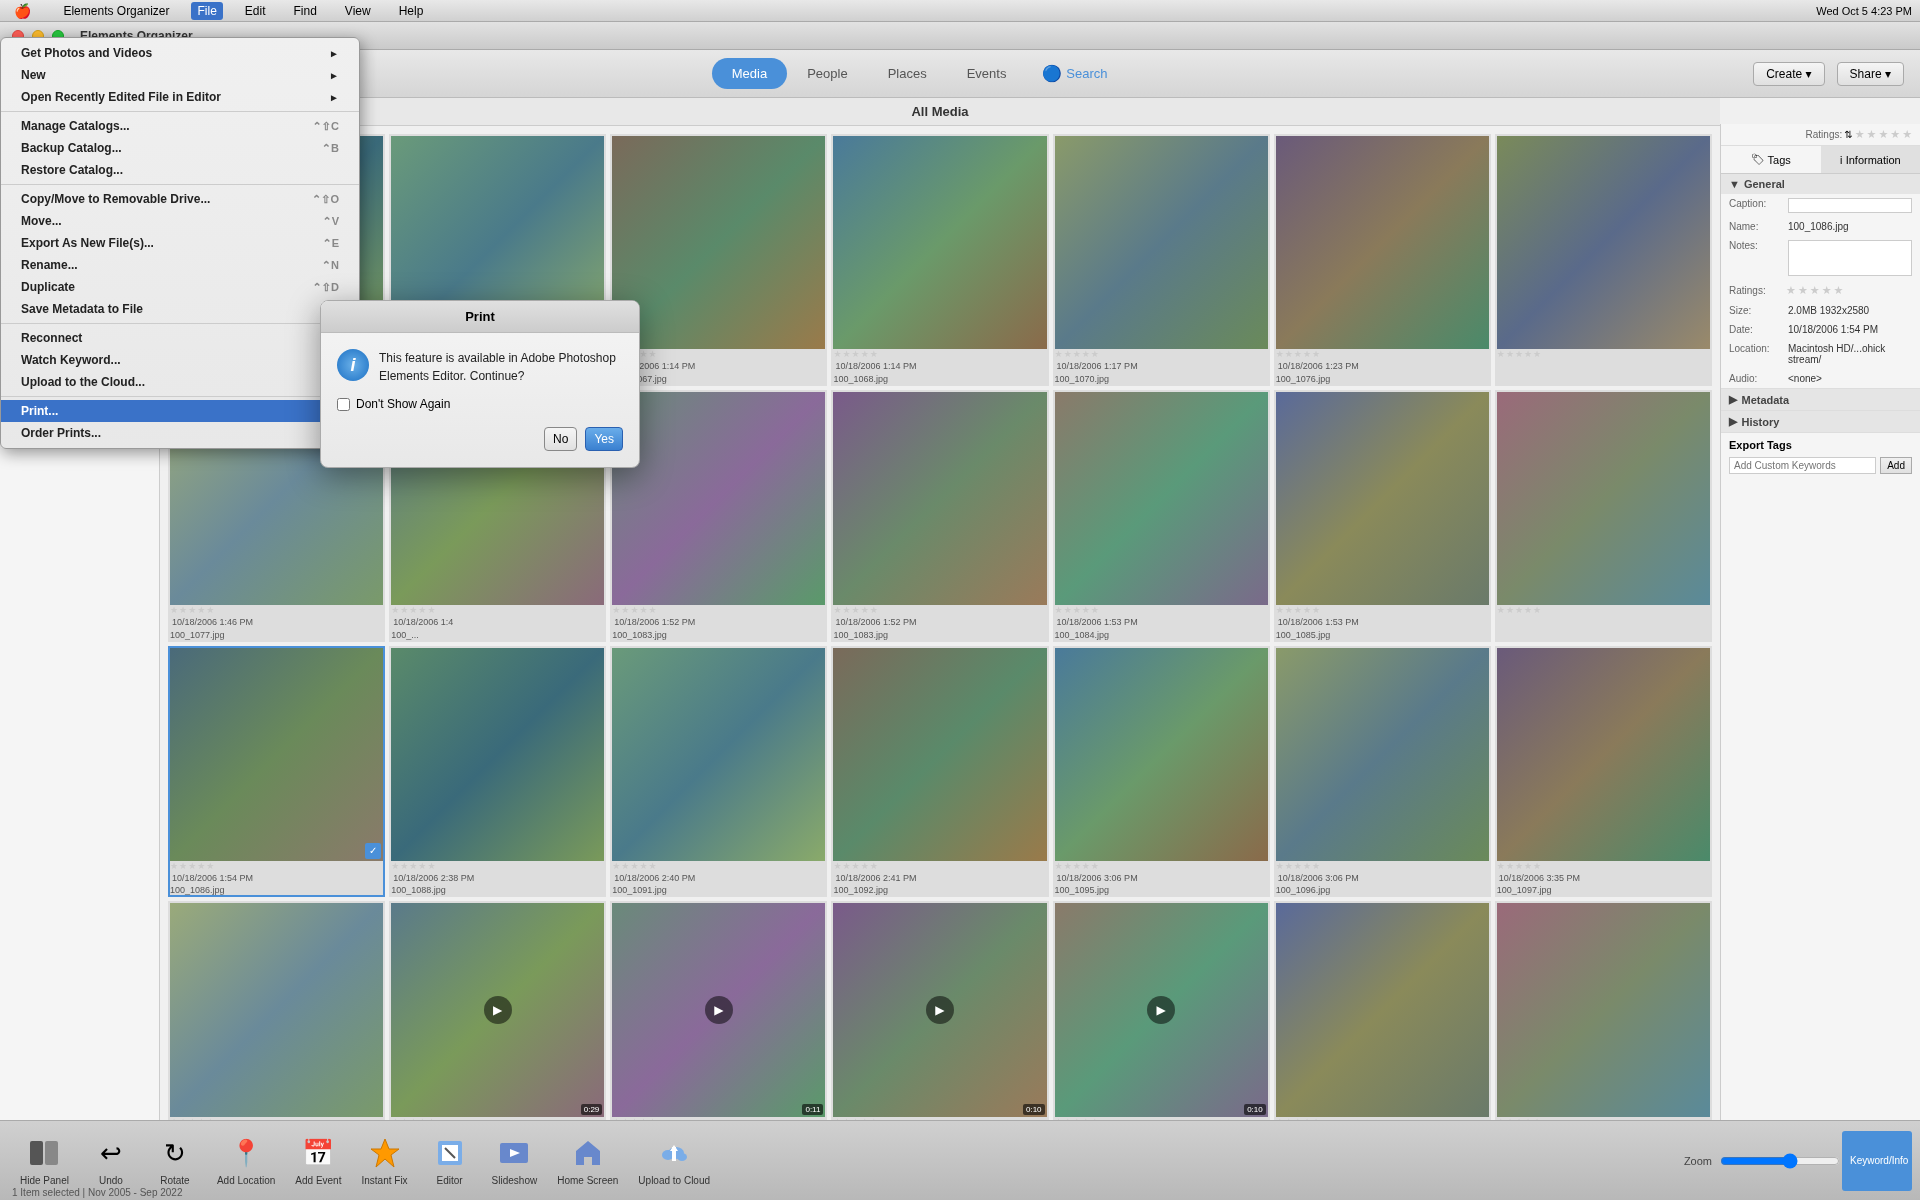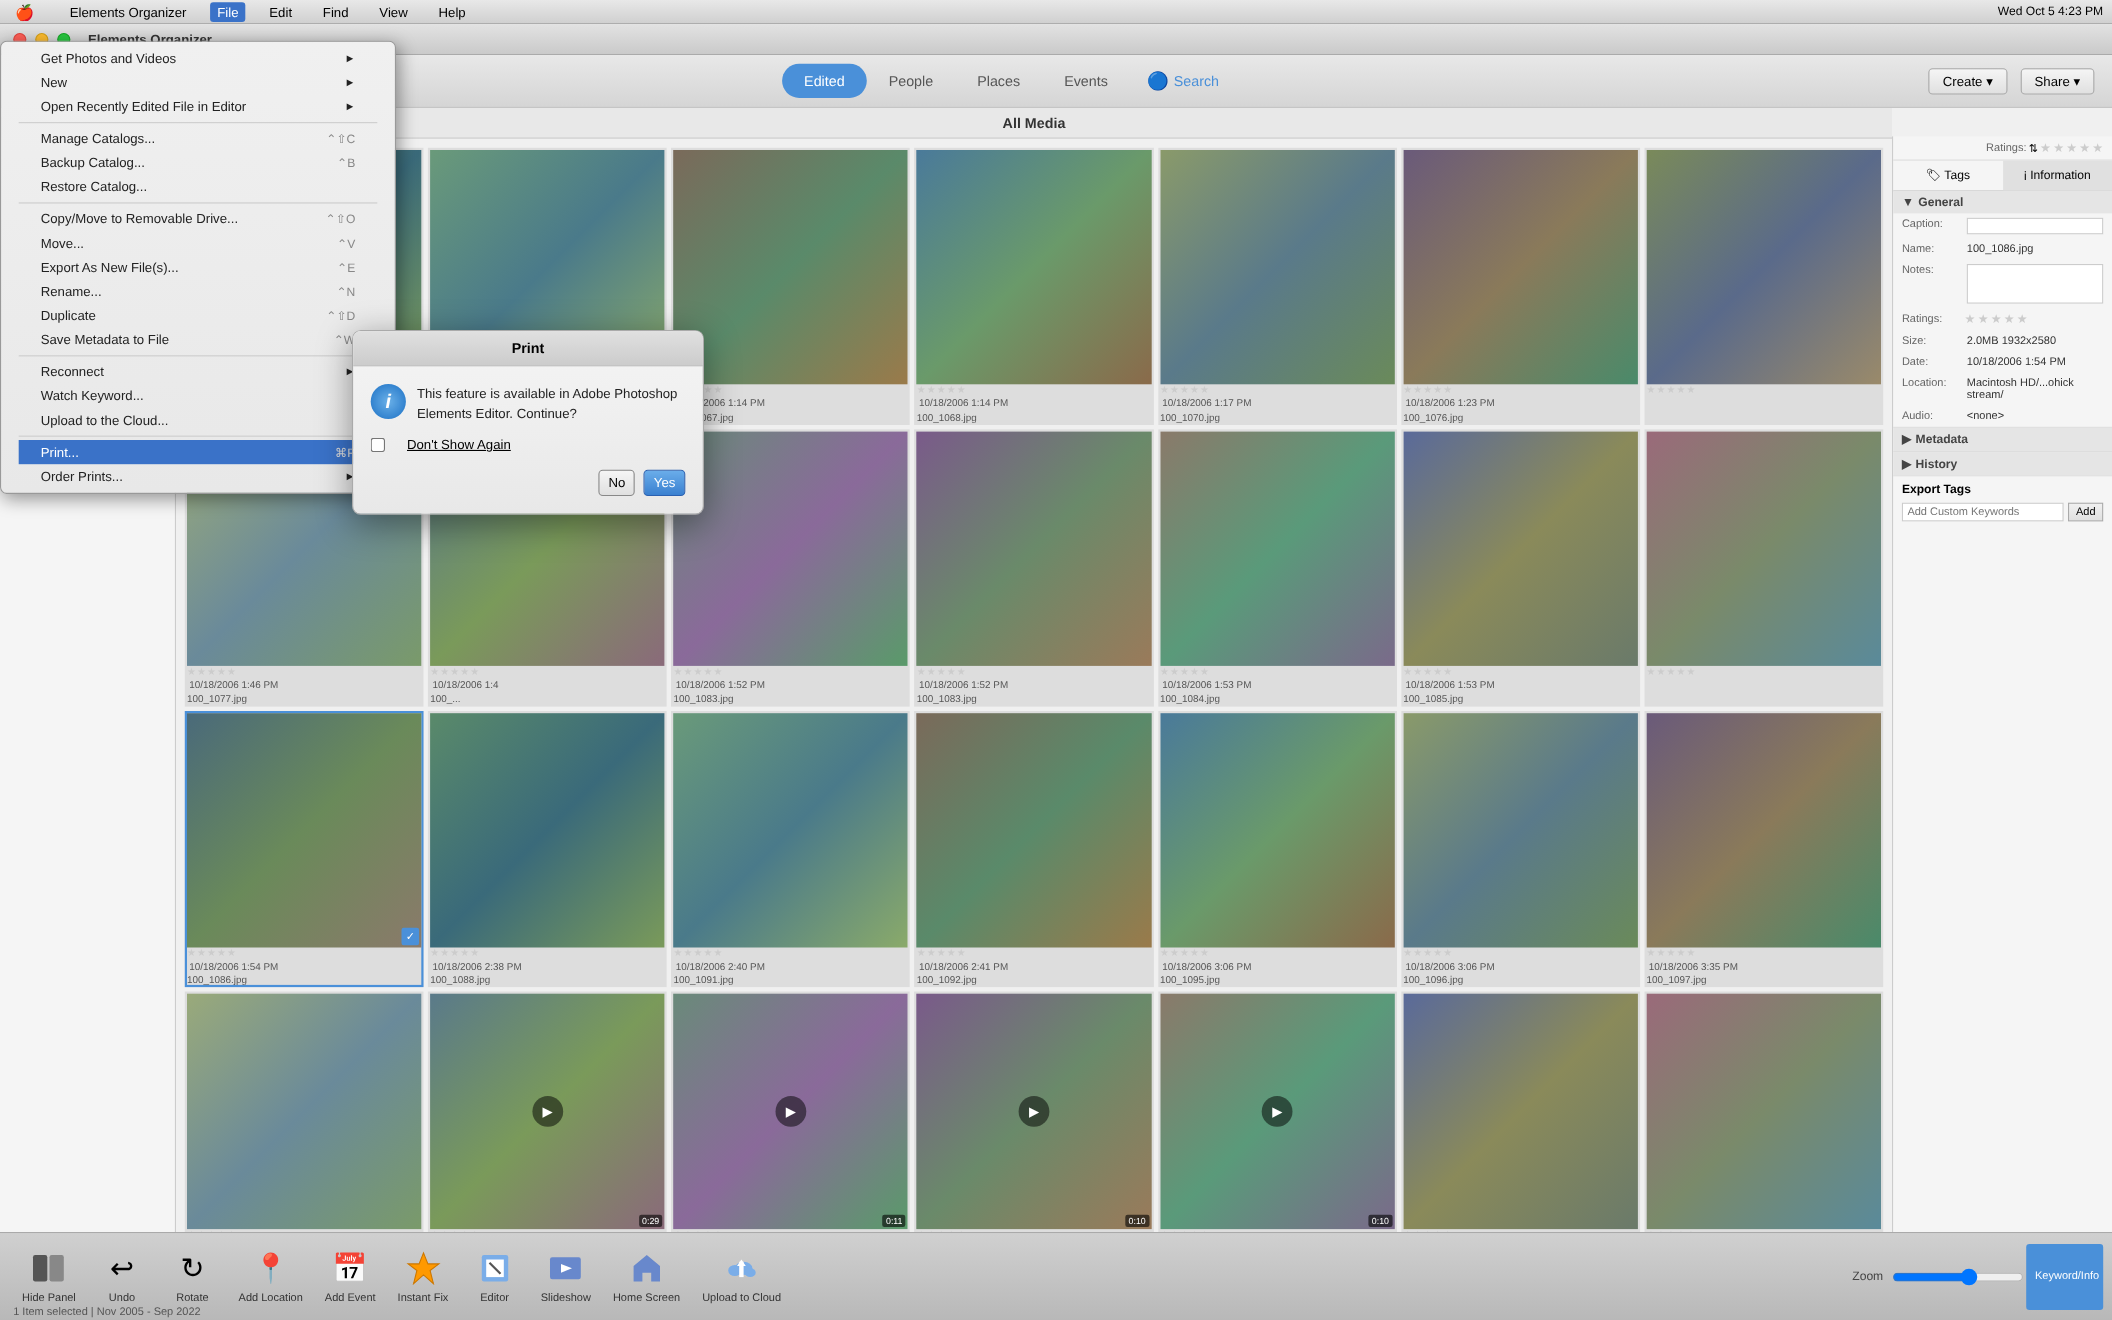--- a/index.html
+++ b/index.html
@@ -84,35 +84,35 @@
     .bottom-tool { display: flex; flex-direction: column; align-items: center; gap: 4px; padding: 4px 8px; cursor: pointer; min-width: 60px; }
     .tool-icon { width: 36px; height: 36px; display: flex; align-items: center; justify-content: center; font-size: 22px; }
     .tool-label { font-size: 10px; color: #333; text-align: center; white-space: nowrap; }
     .zoom-section { position: absolute; right: 80px; display: flex; align-items: center; gap: 8px; }
     .zoom-label { font-size: 11px; color: #444; }
     .zoom-slider { width: 120px; }
     .status-bar { position: absolute; bottom: 2px; left: 12px; font-size: 10px; color: #555; }
     .keyword-btn { position: absolute; right: 8px; background: #4a90d9; color: white; border: none; padding: 4px 8px; font-size: 10px; border-radius: 3px; cursor: pointer; height: 60px; width: 70px; }
 
     
-    #file-menu { position: absolute; top: 37px; left: 0; width: 360px; background: linear-gradient(to bottom, #f0f0f0, #e8e8e8); border: 1px solid #999; border-radius: 6px; box-shadow: 2px 4px 16px rgba(0,0,0,0.4); z-index: 1000; padding: 4px 16px; }
+    #file-menu { position: absolute; top: 37px; left: 0; width: 360px; background: linear-gradient(to bottom, #f0f0f0, #e8e8e8); border: 1px solid #999; border-radius: 6px; box-shadow: 2px 4px 16px rgba(0,0,0,0.4); z-index: 1000; padding: 4px 0; font-weight: bold; }
     .menu-item { padding: 4px 20px; font-size: 12px; color: #222; cursor: pointer; display: flex; align-items: center; justify-content: space-between; }
     .menu-item.active-item { background: #3a72c8; color: white; }
     .menu-separator { height: 1px; background: #ccc; margin: 3px 0; }
     .menu-shortcut { font-size: 11px; color: #888; }
     .menu-submenu-arrow { font-size: 10px; }
 
     
     #print-dialog { position: absolute; top: 300px; left: 320px; width: 320px; background: linear-gradient(to bottom, #f5f5f5, #e8e8e8); border: 1px solid #aaa; border-radius: 8px; box-shadow: 0 8px 32px rgba(0,0,0,0.4); z-index: 2000; overflow: hidden; }
     .dialog-titlebar { background: linear-gradient(to bottom, #e0e0e0, #cccccc); padding: 8px 12px; font-size: 13px; font-weight: 600; text-align: center; border-bottom: 1px solid #bbb; }
     .dialog-body { padding: 16px; }
     .dialog-info-row { display: flex; align-items: flex-start; gap: 10px; margin-bottom: 12px; }
     .info-icon { width: 32px; height: 32px; background: radial-gradient(circle, #6ab0e8, #1a6fc4); border-radius: 50%; display: flex; align-items: center; justify-content: center; color: white; font-size: 18px; font-style: italic; font-weight: bold; flex-shrink: 0; }
     .dialog-text { font-size: 12px; color: #222; line-height: 1.5; }
-    .dialog-checkbox-row { display: flex; align-items: flex-end; gap: 20px; margin-bottom: 16px; font-size: 12px; text-decoration: underline; }
+    .dialog-checkbox-row { display: flex; align-items: flex-end; gap: 6px; margin-bottom: 16px; font-size: 12px; }
     .dialog-buttons { display: flex; justify-content: flex-end; gap: 8px; }
     .dialog-btn { padding: 4px 8px; font-size: 12px; border: 1px solid #888; border-radius: 4px; cursor: pointer; background: linear-gradient(to bottom, #f5f5f5, #e0e0e0); }
     .dialog-btn.primary { background: linear-gradient(to bottom, #6aadea, #3a80d0); color: white; border-color: #2a60b0; }
 
     
     .p1 { background: linear-gradient(135deg, #5a8a6a, #3a6a7a, #7a9a5a); }
     .p2 { background: linear-gradient(135deg, #6a9a7a, #4a7a8a, #8aaa6a); }
     .p3 { background: linear-gradient(135deg, #7a6a5a, #5a8a6a, #9a7a4a); }
     .p4 { background: linear-gradient(135deg, #4a7a9a, #6a9a6a, #8a6a4a); }
     .p5 { background: linear-gradient(135deg, #8a9a6a, #5a7a8a, #6a8a5a); }
@@ -152,21 +152,21 @@
     <span class="window-title">Elements Organizer</span>
   </div>
 
   <div id="toolbar">
     <button class="import-btn">
       <span>Import</span>
       <span>▾</span>
     </button>
 
     <div class="nav-tabs">
-      <div class="nav-tab active">Edited</div>
+      <div class="nav-tab active">Media</div>
       <div class="nav-tab">People</div>
       <div class="nav-tab">Places</div>
       <div class="nav-tab">Events</div>
       <div class="search-tab">
         <span style="font-size:16px;">🔵</span>
         <span>Search</span>
       </div>
     </div>
 
     <div class="toolbar-right">

